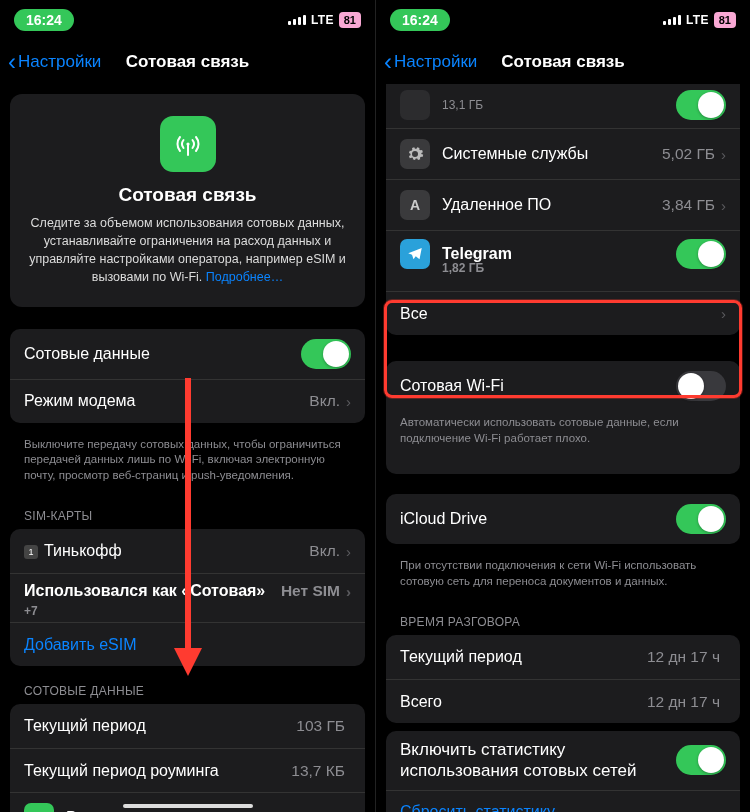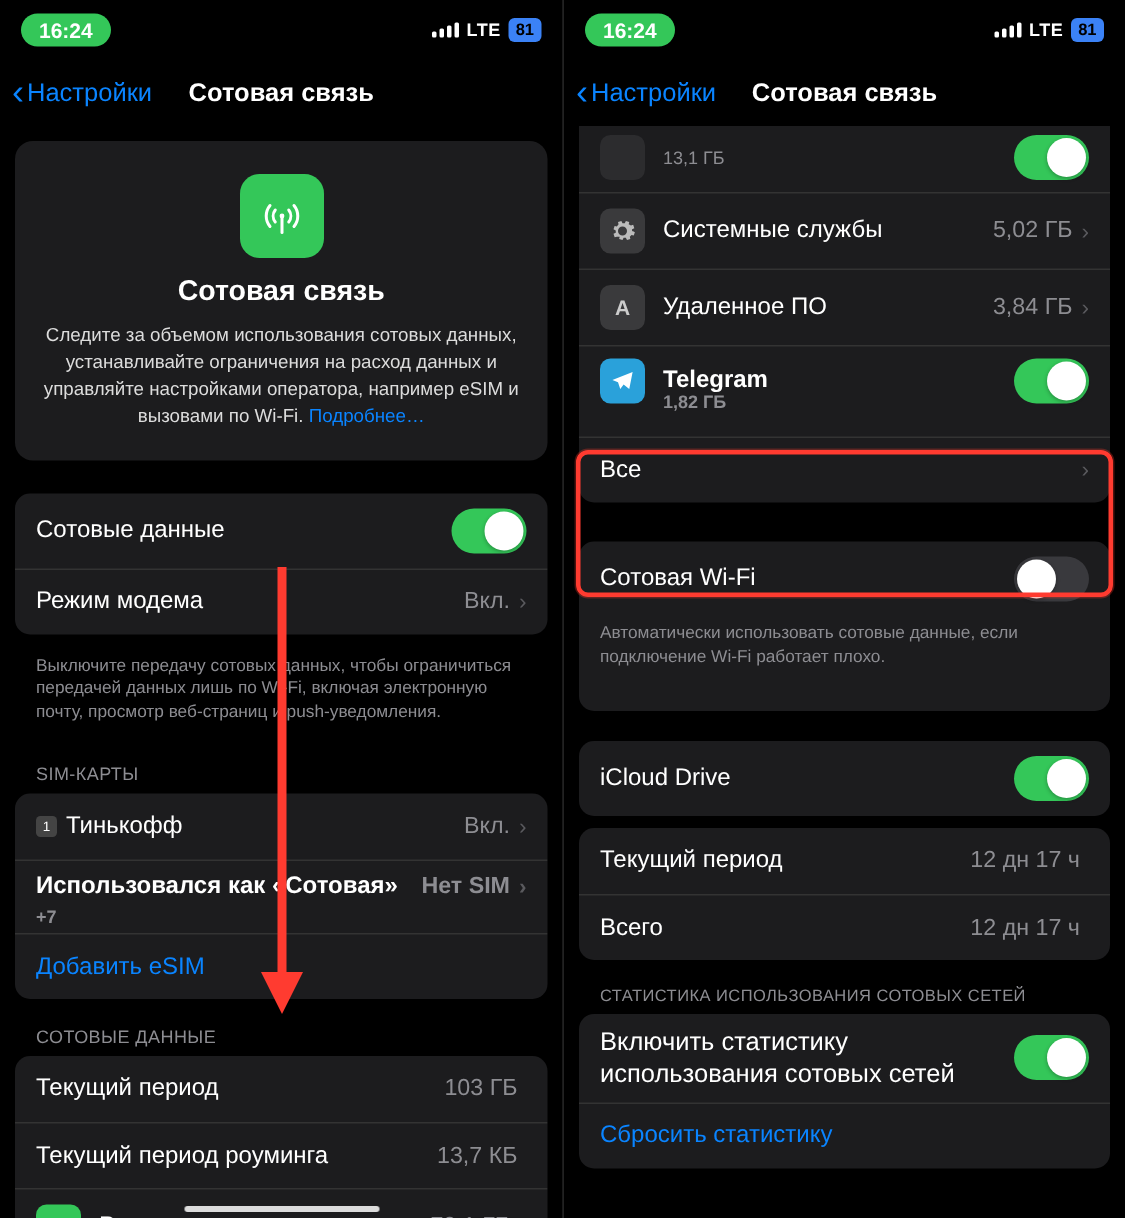--- a/index.html
+++ b/index.html
@@ -15,21 +15,21 @@
 .pane + .pane { border-left: 1px solid #222; }
 
 
 .statusbar { height: 40px; display: flex; align-items: center; justify-content: space-between; padding: 0 14px; font-size: 14px; font-weight: 600; }
 .status-time { background: #34c759; color: #fff; padding: 3px 12px; border-radius: 14px; font-weight: 600; }
 .status-right { display: flex; align-items: center; gap: 5px; }
 .signal { display: flex; gap: 2px; align-items: flex-end; }
 .signal span { width: 3px; background: #fff; border-radius: 1px; }
 .signal span:nth-child(1){height:4px;} .signal span:nth-child(2){height:6px;} .signal span:nth-child(3){height:8px;} .signal span:nth-child(4){height:10px;}
 .lte { font-size: 12px; font-weight: 600; letter-spacing: 0.3px; }
-.batt { background: #3b82f6; color: #000; font-size: 11px; font-weight: 700; padding: 2px 5px; border-radius: 4px; }
+.batt { background: #f9a8d4; color: #000; font-size: 11px; font-weight: 700; padding: 2px 5px; border-radius: 4px; }
 
 
 .navhdr { height: 44px; display: flex; align-items: center; padding: 0 8px; position: relative; }
 .back { display: flex; align-items: center; color: #0a84ff; font-size: 17px; gap: 2px; }
 .back .chev { font-size: 24px; line-height: 1; }
 .nav-title { position: absolute; left: 50%; transform: translateX(-50%); font-size: 17px; font-weight: 600; }
 
 .scroll { height: calc(812px - 84px); overflow-y: auto; padding: 0 10px 20px; }
 .scroll::-webkit-scrollbar { width: 0; }
 
@@ -253,33 +253,34 @@
     </div>
 
     <div style="height:12px;"></div>
 
     <div class="group">
       <div class="cell">
         <span class="label">iCloud Drive</span>
         <span class="toggle on"></span>
       </div>
     </div>
-
+    <div class="footer-note">При отсутствии подключения к сети Wi-Fi использовать сотовую сеть для переноса документов и данных.</div>
+
+    <div class="section-hdr">ВРЕМЯ РАЗГОВОРА</div>
     <div class="group">
       <div class="cell">
         <span class="label">Текущий период</span>
         <span class="val">12 дн 17 ч</span>
       </div>
       <div class="cell">
         <span class="label">Всего</span>
         <span class="val">12 дн 17 ч</span>
       </div>
     </div>
 
-    <div class="section-hdr" style="font-size:11px;">СТАТИСТИКА ИСПОЛЬЗОВАНИЯ СОТОВЫХ СЕТЕЙ</div>
     <div class="group">
       <div class="cell" style="padding-top:8px;padding-bottom:8px;">
         <span class="label" style="font-size:17px;line-height:1.25;">Включить статистику использования сотовых сетей</span>
         <span class="toggle on"></span>
       </div>
       <div class="cell">
         <span class="label link-label">Сбросить статистику</span>
       </div>
     </div>
 

